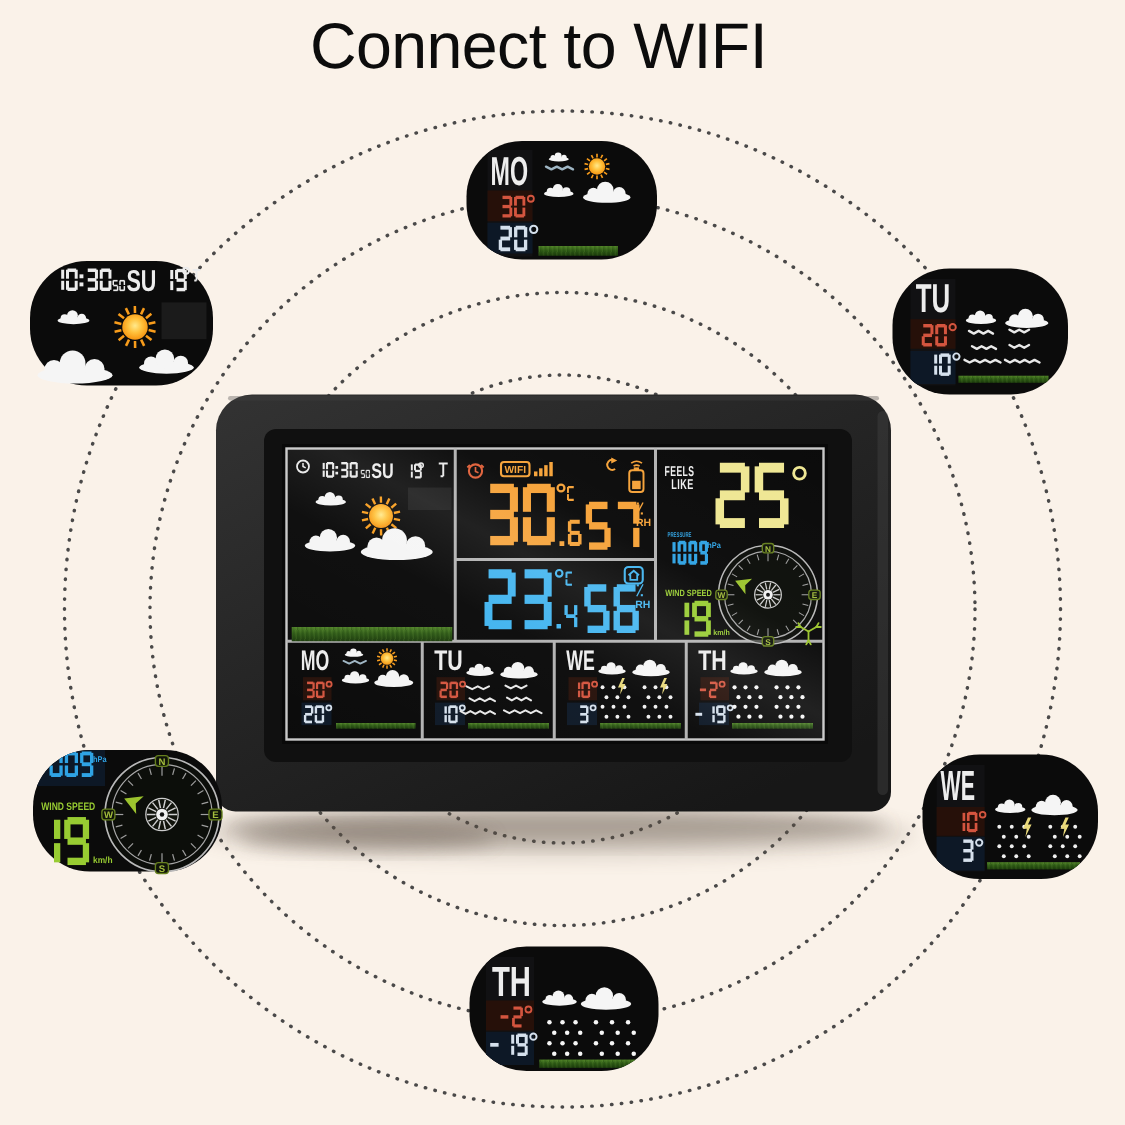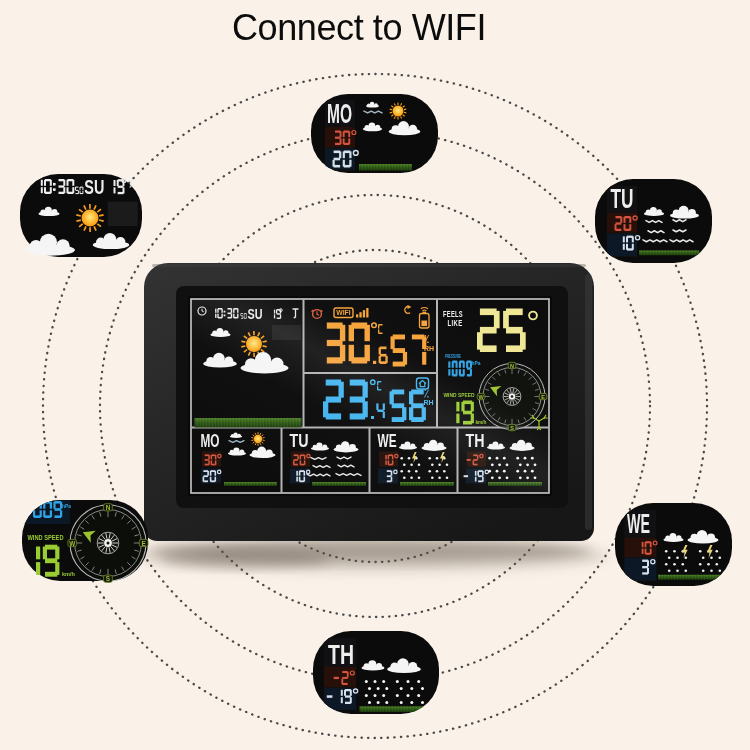--- a/index.html
+++ b/index.html
@@ -1,16 +1,16 @@
 <!DOCTYPE html>
 <html><head><meta charset="utf-8">
 <style>
 html,body{margin:0;padding:0;width:750px;height:750px;overflow:hidden;background:#faf2e9;}
 *{font-family:"Liberation Sans",sans-serif;}
-.title{position:absolute;left:0;top:7px;width:718px;text-align:center;font-size:36px;letter-spacing:-0.4px;color:#0c0c0c;}
+.title{position:absolute;left:0;top:7px;width:718px;text-align:center;font-size:43px;letter-spacing:-0.4px;color:#0c0c0c;}
 svg{position:absolute;left:0;top:0;}
 </style></head>
 <body>
 <svg width="750" height="750" viewBox="0 0 750 750">
 <g opacity="0.999">
       <defs>
 <radialGradient id="sungrad" cx="50%" cy="45%" r="60%">
  <stop offset="0%" stop-color="#ffe98c"></stop>
           <stop offset="45%" stop-color="#ffc23d"></stop>
  <stop offset="80%" stop-color="#f9a01b"></stop>

